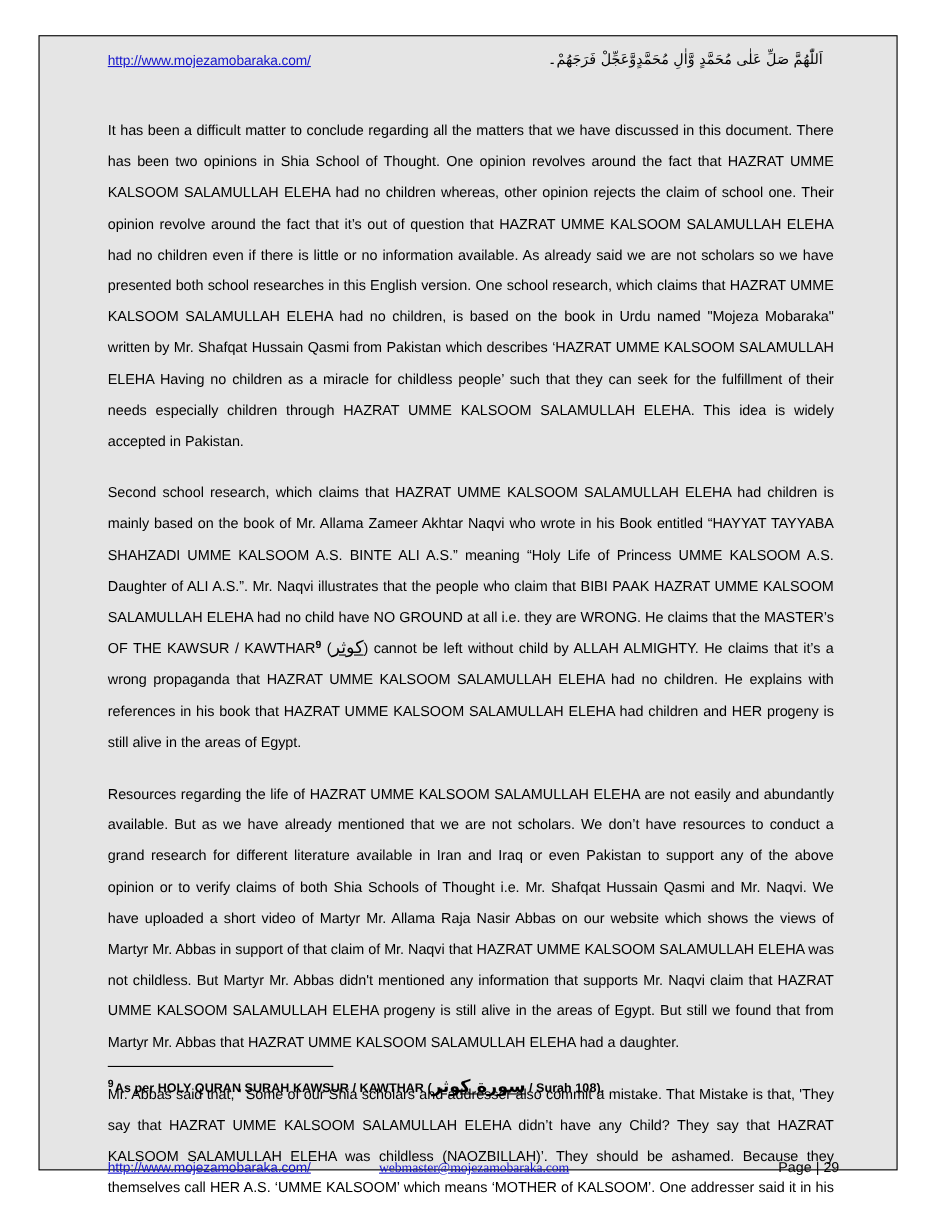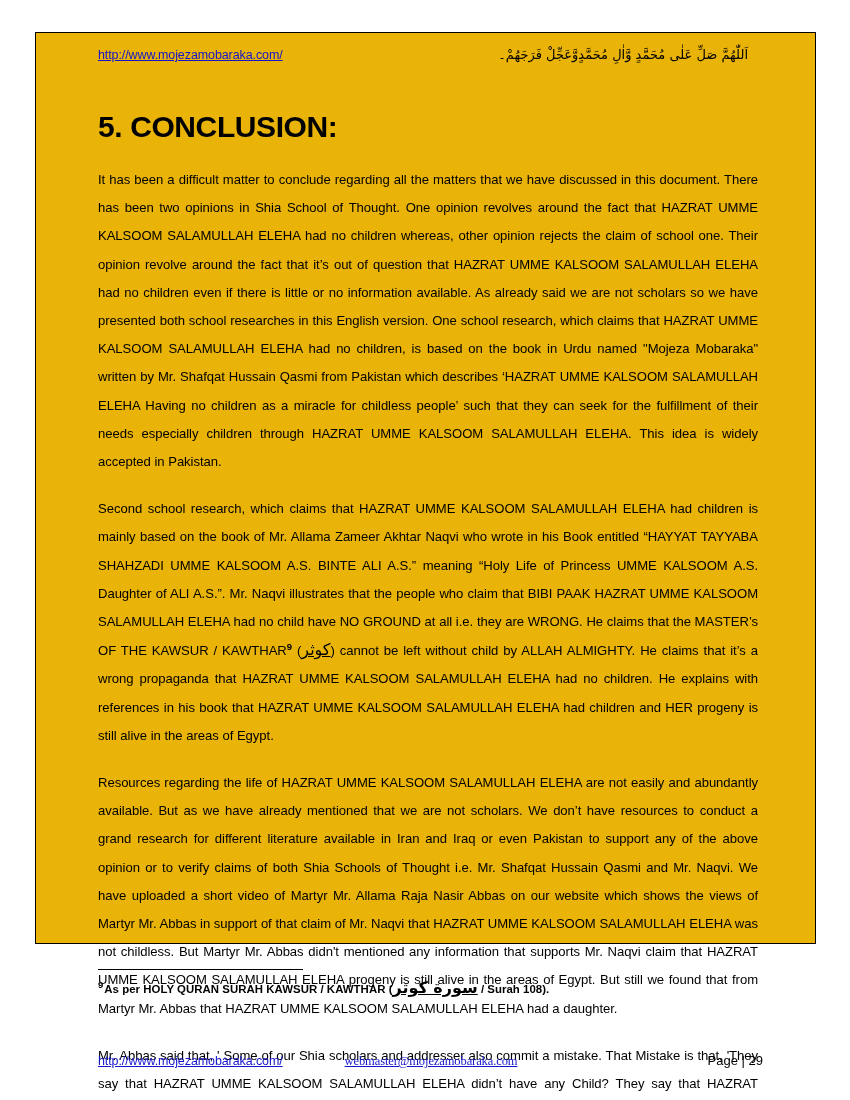--- a/index.html
+++ b/index.html
@@ -13,24 +13,24 @@
     font-family: "Liberation Sans", sans-serif;
     color: #000000;
     overflow: hidden;
   }
 
   .page-frame {
     position: absolute;
     left: 35px;
     top: 32px;
     width: 781px;
-    height: 912px;
+    height: 1032px;
     border: 1.6px solid #000000;
     box-sizing: border-box;
-    background: #eab308;
+    background: #e5e5e5;
   }
 
   .page-inner {
     position: absolute;
     left: 62px;
     top: 15px;
     width: 660px;
     height: 1000px;
   }
 
@@ -164,21 +164,20 @@
 
 <div class="page-frame">
 
   <div class="page-inner">
 
     <div class="doc-header">
       <a class="header-link">http://www.mojezamobaraka.com/</a>
       <div class="header-arabic">اَللّٰهُمَّ صَلِّ عَلٰى مُحَمَّدٍ وَّاٰلِ مُحَمَّدٍوَّعَجِّلْ فَرَجَهُمْ۔</div>
     </div>
 
-    <h1 class="doc-title">5. CONCLUSION:</h1>
 
     <div class="body-copy">
 
       <p class="para">It has been a difficult matter to conclude regarding all the matters that we have discussed in this document. There has been two opinions in Shia School of Thought. One opinion revolves around the fact that HAZRAT UMME KALSOOM SALAMULLAH ELEHA had no children whereas, other opinion rejects the claim of school one. Their opinion revolve around the fact that it’s out of question that HAZRAT UMME KALSOOM SALAMULLAH ELEHA had no children even if there is little or no information available. As already said we are not scholars so we have presented both school researches in this English version. One school research, which claims that HAZRAT UMME KALSOOM SALAMULLAH ELEHA had no children, is based on the book in Urdu named "Mojeza Mobaraka" written by Mr. Shafqat Hussain Qasmi from Pakistan which describes ‘HAZRAT UMME KALSOOM SALAMULLAH ELEHA Having no children as a miracle for childless people’ such that they can seek for the fulfillment of their needs especially children through HAZRAT UMME KALSOOM SALAMULLAH ELEHA. This idea is widely accepted in Pakistan.</p>
 
       <p class="para"><span>Second school research, which claims that HAZRAT UMME KALSOOM SALAMULLAH ELEHA had children is mainly based on the book of Mr. Allama Zameer Akhtar Naqvi who wrote in his Book entitled “HAYYAT TAYYABA SHAHZADI UMME KALSOOM A.S. BINTE ALI A.S.” meaning “Holy Life of Princess UMME KALSOOM A.S. Daughter of ALI A.S.”. Mr. Naqvi illustrates that the people who claim that BIBI PAAK HAZRAT UMME KALSOOM SALAMULLAH ELEHA had no child have NO GROUND at all i.e. they are WRONG.  He claims that the MASTER’s OF THE KAWSUR / KAWTHAR</span><sup class="fn-ref">9</sup> (<span class="ar-inline">كوثر</span><span>) cannot be left without child by ALLAH ALMIGHTY.   He claims that it’s a wrong propaganda that HAZRAT UMME KALSOOM SALAMULLAH ELEHA had no children. He explains with references in his book that HAZRAT UMME KALSOOM SALAMULLAH ELEHA had children and HER progeny is still alive in the areas of Egypt.</span></p>
 
       <p class="para">Resources regarding the life of HAZRAT UMME KALSOOM SALAMULLAH ELEHA are not easily and abundantly available. But as we have already mentioned that we are not scholars. We don’t have resources to conduct a grand research for different literature available in Iran and Iraq or even Pakistan to support any of the above opinion or to verify claims of both Shia Schools of Thought i.e. Mr. Shafqat Hussain Qasmi and Mr. Naqvi. We have uploaded a short video of Martyr Mr. Allama Raja Nasir Abbas on our website which shows the views of Martyr Mr. Abbas in support of that claim of Mr. Naqvi that HAZRAT UMME KALSOOM SALAMULLAH ELEHA was not childless. But Martyr Mr. Abbas  didn't mentioned any information that supports Mr. Naqvi claim that HAZRAT UMME KALSOOM SALAMULLAH ELEHA progeny is still alive in the areas of Egypt. But still we found that from Martyr Mr. Abbas that HAZRAT UMME KALSOOM SALAMULLAH ELEHA had a daughter.</p>
 
       <p class="para last">Mr. Abbas said that, ' Some of our Shia scholars and addresser also commit a mistake. That Mistake is that, 'They say that HAZRAT UMME KALSOOM SALAMULLAH ELEHA didn’t have any Child? They say that HAZRAT KALSOOM SALAMULLAH ELEHA was childless (NAOZBILLAH)’. They should be ashamed. Because they themselves call HER A.S. ‘UMME  KALSOOM’ which means ‘MOTHER of KALSOOM’. One addresser said it in his address that HAZRAT UMME KALSOOM SALAMULLAH ELEHA was Childless and other</p>

